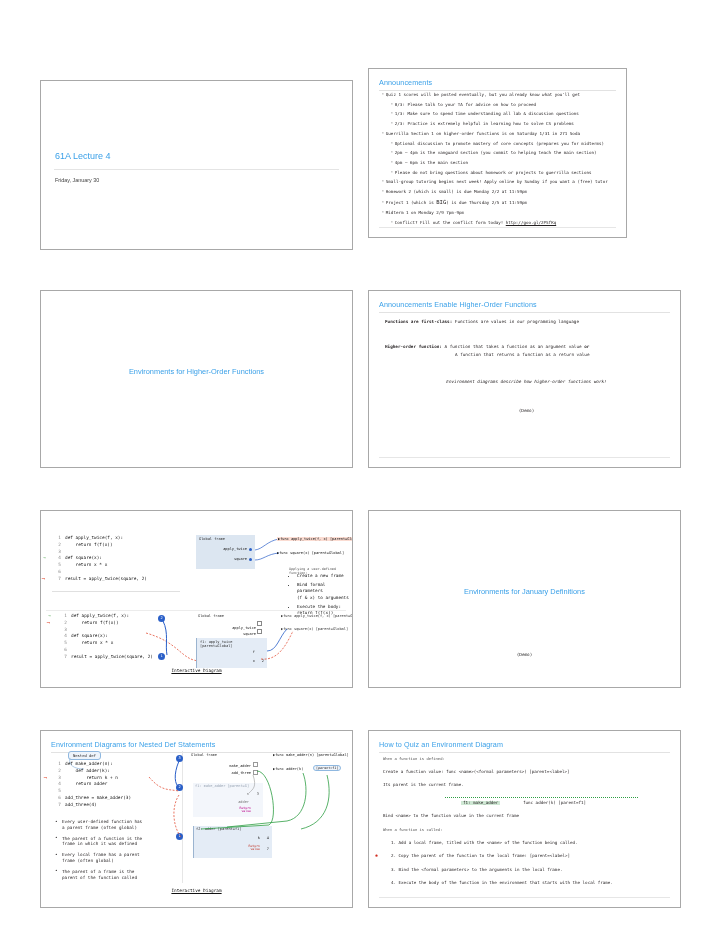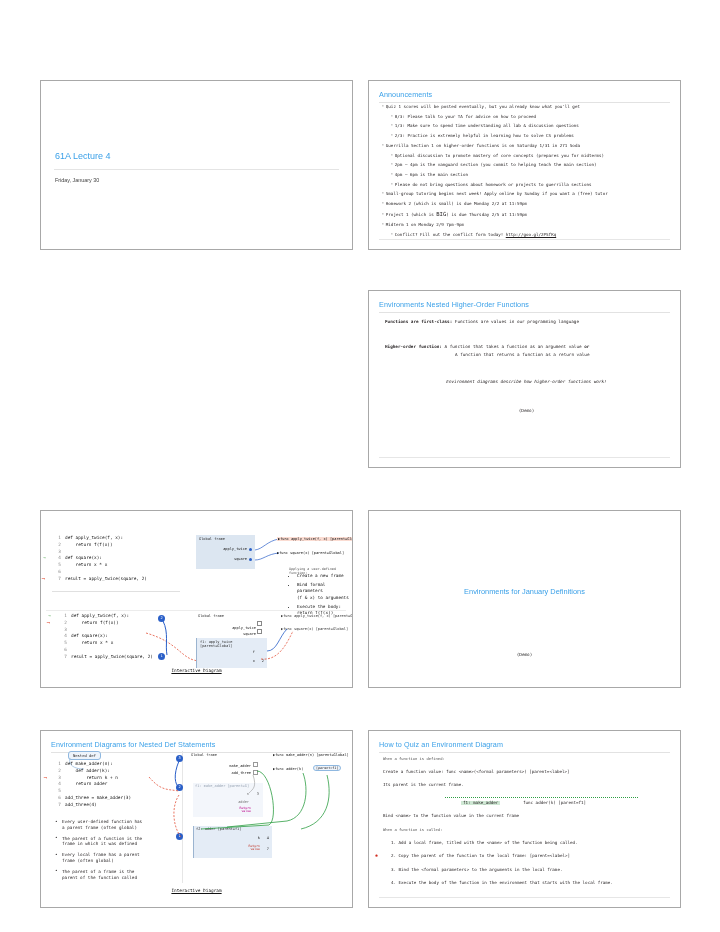--- a/index.html
+++ b/index.html
@@ -75,21 +75,21 @@
 
 <div class="page">
 
   <div class="slide" id="slide1" style="left:40px;top:80px;width:313px;height:170px;">
     <div class="big">61A Lecture 4</div>
     <div class="rule2"></div>
     <div class="date">Friday, January 30</div>
     <div class="pg"></div>
   </div>
 
-  <div class="slide" id="slide2" style="left:368px;top:80px;width:313px;height:170px;">
+  <div class="slide" id="slide2" style="left:368px;top:68px;width:259px;height:170px;">
     <div class="hdr">
       <div class="s-title">Announcements</div>
       <div class="rule"></div>
     </div>
     <div class="ann">
       <div class="l l1 bu">Quiz 1 scores will be posted eventually, but you already know what you'll get</div>
       <div class="l l2 bu">0/3: Please talk to your TA for advice on how to proceed</div>
       <div class="l l2 bu">1/3: Make sure to spend time understanding all lab &amp; discussion questions</div>
       <div class="l l2 bu">2/3: Practice is extremely helpful in learning how to solve CS problems</div>
       <div class="l l1 bu">Guerrilla Section 1 on higher-order functions is on Saturday 1/31 in 271 Soda</div>
@@ -100,24 +100,28 @@
       <div class="l l1 bu">Small-group tutoring begins next week! Apply online by Sunday if you want a (free) tutor</div>
       <div class="l l1 bu">Homework 2 (which is small) is due Monday 2/2 at 11:59pm</div>
       <div class="l l1 bu"><span>Project 1 (which is </span><span class="big-word">BIG</span><span>) is due Thursday 2/5 at 11:59pm</span></div>
       <div class="l l1 bu">Midterm 1 on Monday 2/9 7pm-9pm</div>
       <div class="l l2 bu"><span>Conflict? Fill out the conflict form today! </span><a href="#">http://goo.gl/2PSfKq</a></div>
     </div>
     <div class="foot-rule"></div>
     <div class="pg"></div>
   </div>
 
+  <div class="slide" id="slide3" style="left:40px;top:290px;width:313px;height:178px;">
+    <div class="sec">Environments for Higher-Order Functions</div>
+    <div class="pg"></div>
+  </div>
 
   <div class="slide" id="slide4" style="left:368px;top:290px;width:313px;height:178px;">
     <div class="hdr">
-      <div class="s-title">Environments Nested Higher-Order Functions</div>
+      <div class="s-title">Announcements Enable Higher-Order Functions</div>
       <div class="rule"></div>
     </div>
     <div class="hof">
       <div class="row">
         <b>Functions are first-class:</b><span> Functions are values in our programming language</span>
       </div>
       <div class="row" style="margin-top:20px;">
         <b>Higher-order function:</b><span> A function that takes a function as an argument value </span><b>or</b>
         <div style="padding-left:70px;margin-top:3px;">A function that returns a function as a return value</div>
       </div>

